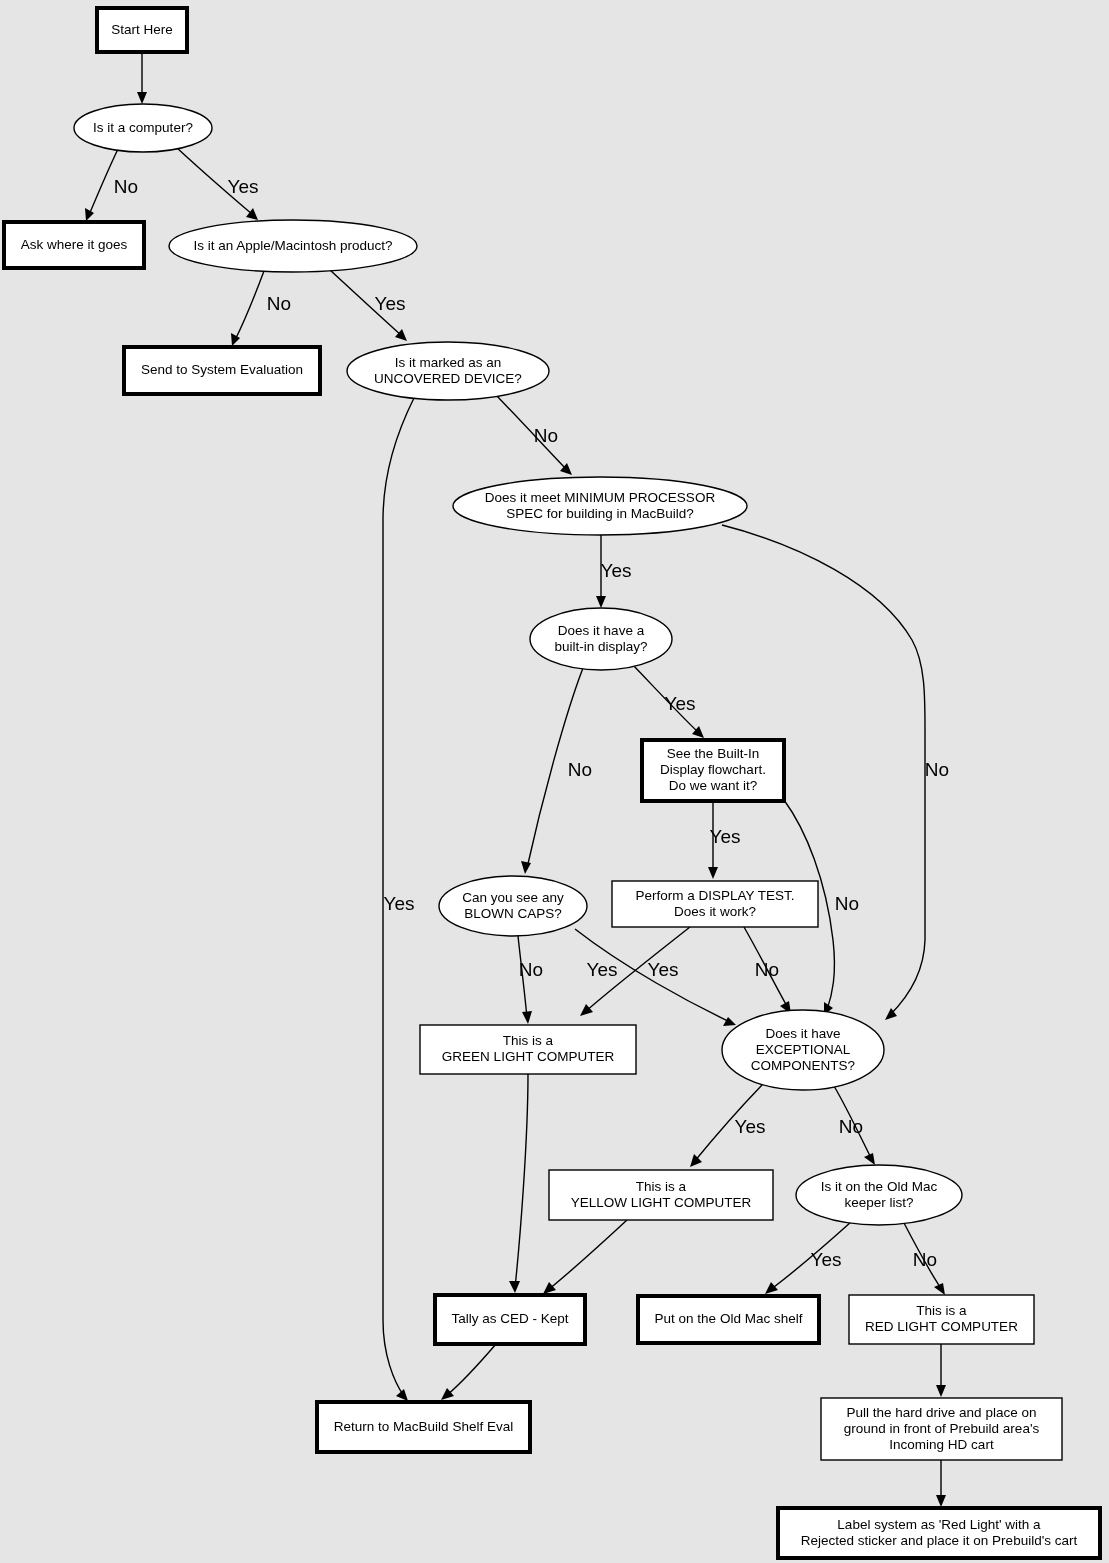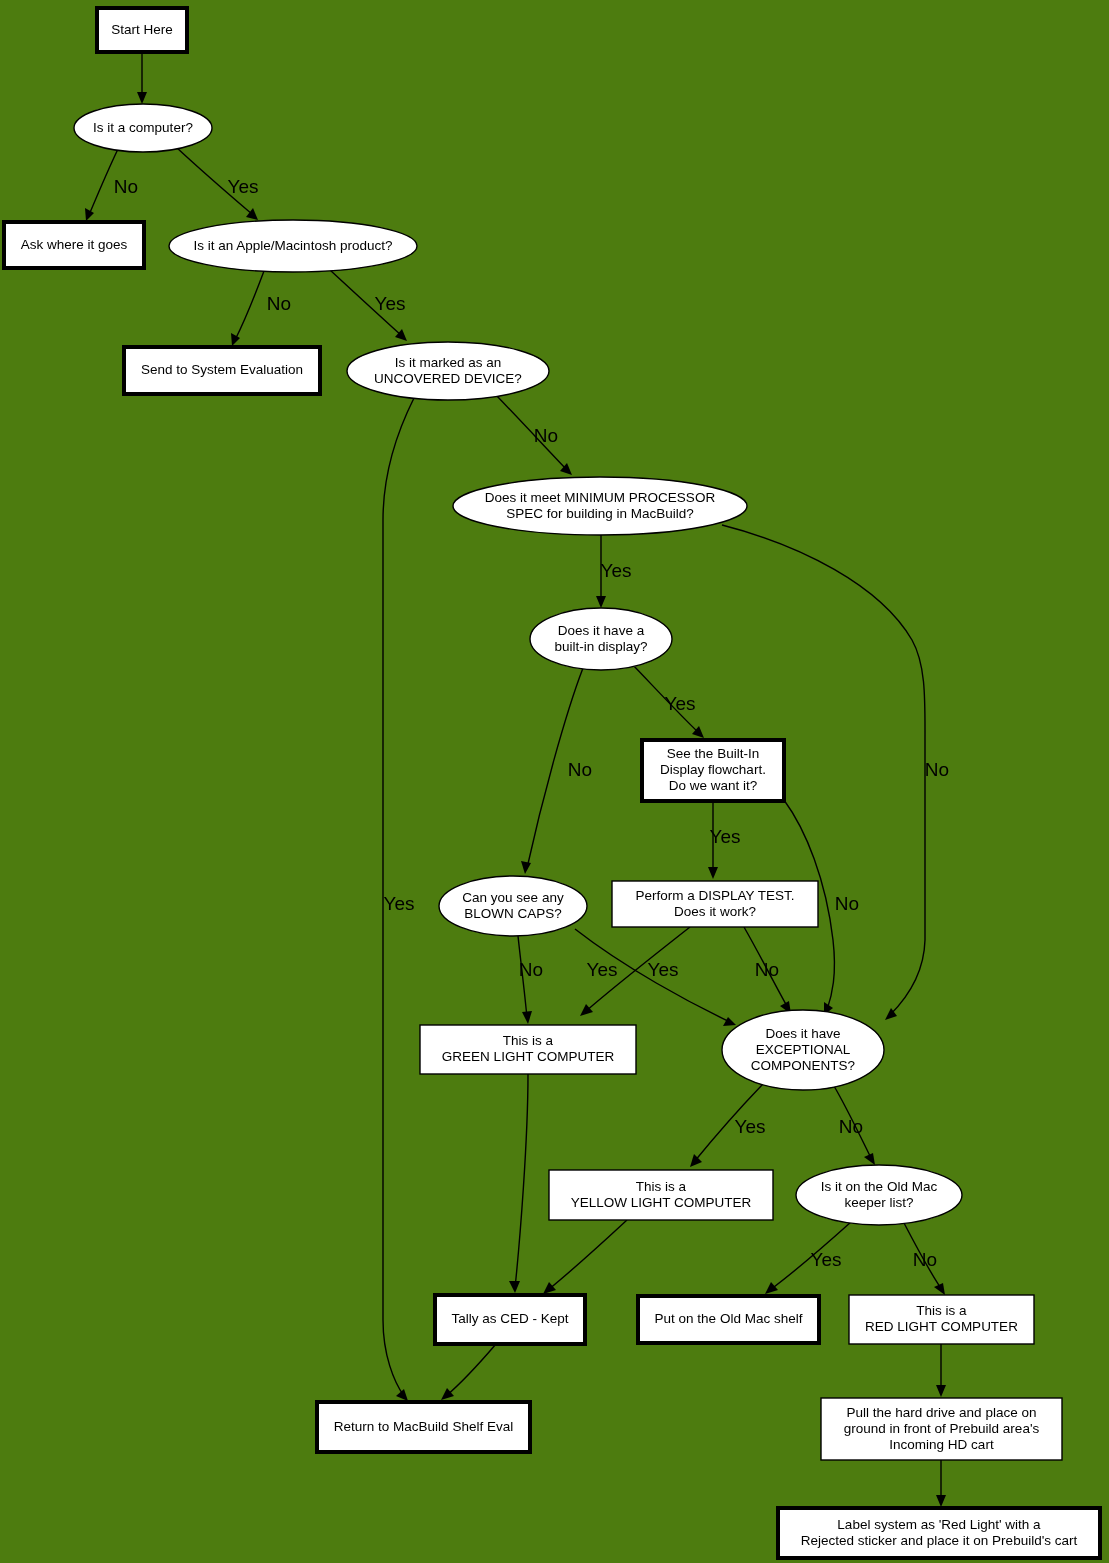--- a/index.html
+++ b/index.html
@@ -1,16 +1,16 @@
 <!DOCTYPE html>
 <html><head>
 <meta charset="utf-8">
 <style>
   html,body{margin:0;padding:0;background:#ffffff;}
-  #stage{position:relative;width:1109px;height:1563px;background:#4d7c0f;
+  #stage{position:relative;width:1109px;height:1563px;background:#e5e5e5;
          font-family:"Liberation Sans", sans-serif;}
   svg{position:absolute;top:0;left:0;width:1109px;height:1563px;}
   .node-box{fill:#ffffff;stroke:#000000;}
   .node-box.thick{stroke-width:4;}
   .node-box.thin{stroke-width:1.4;}
   .node-ellipse{fill:#ffffff;stroke:#000000;stroke-width:1.4;}
   .edge{fill:none;stroke:#000000;stroke-width:1.4;}
   .nodetext{font-family:"Liberation Sans", sans-serif;font-size:13.5px;
             fill:#000000;text-anchor:middle;dominant-baseline:middle;}
   .edgelabel{font-family:"Liberation Sans", sans-serif;font-size:19px;

